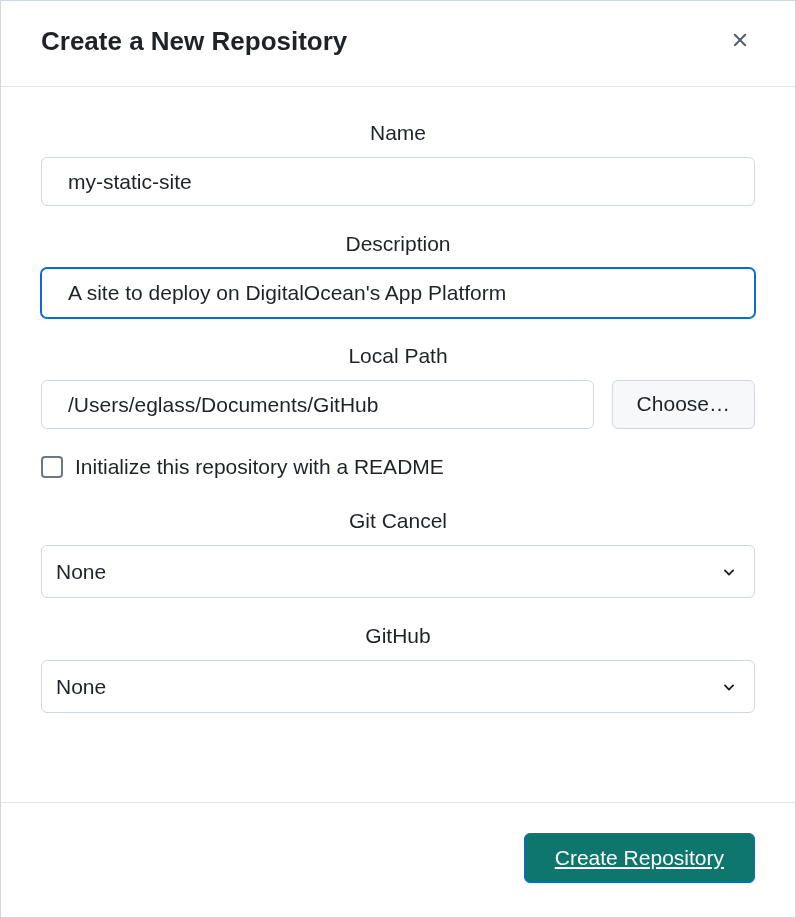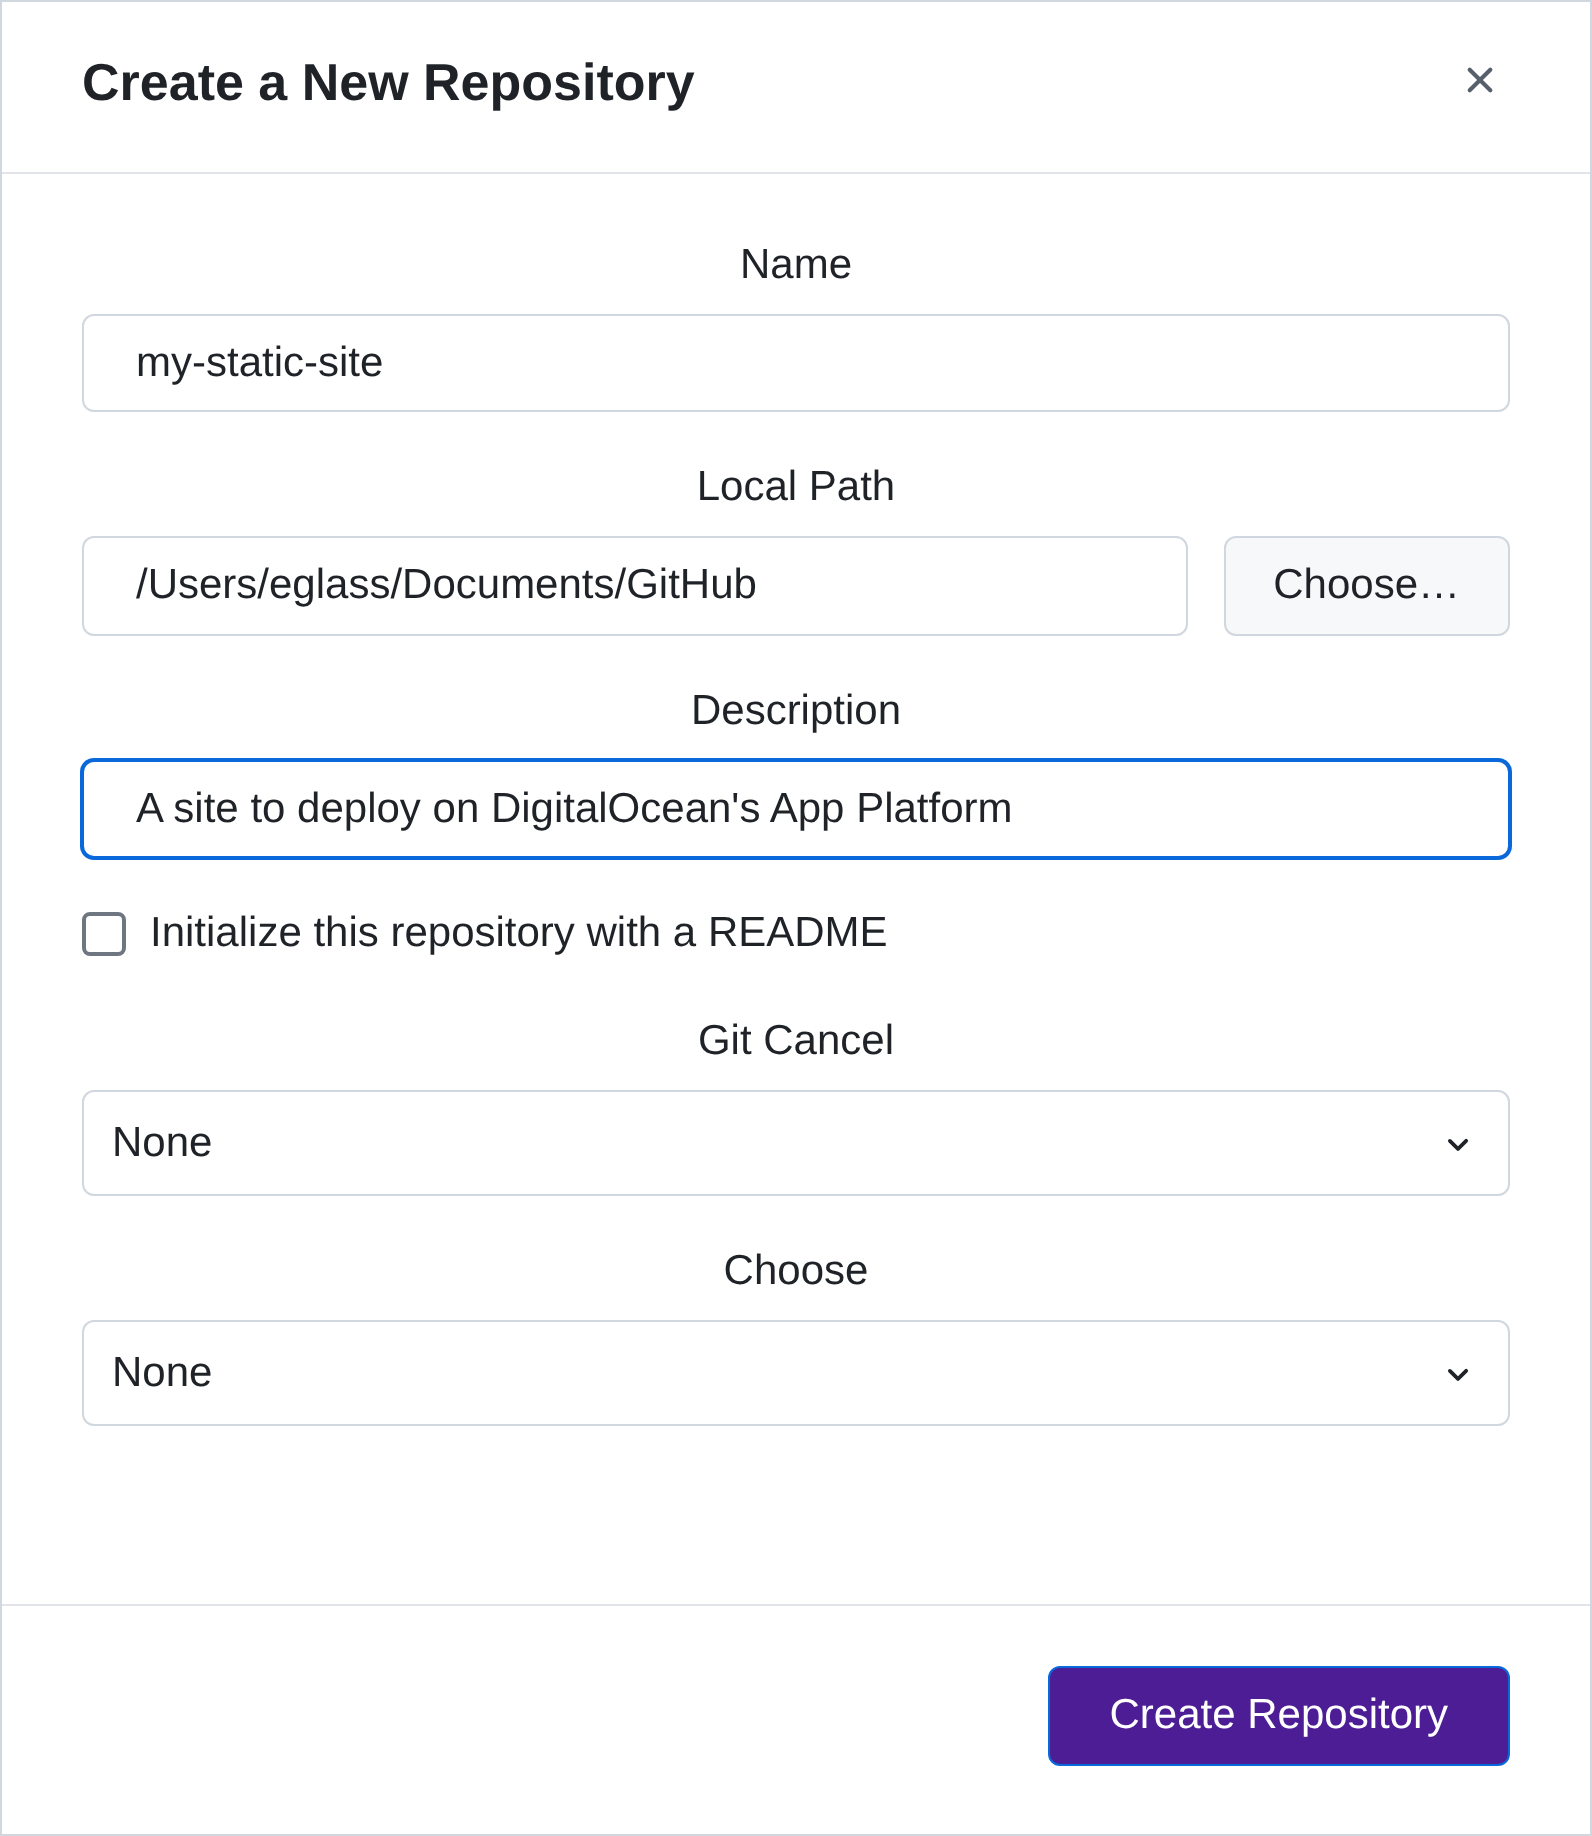--- a/index.html
+++ b/index.html
@@ -159,23 +159,24 @@
       font-weight: 500;
       min-width: 220px;
       text-align: center;
     }
     .btn-secondary {
       background: #ffffff;
       color: #1f2328;
       border: 1px solid #d0d7de;
     }
     .btn-primary {
-      background: #4c1d95;
+      background: #0f766e;
       color: #ffffff;
       border: 1px solid #0969da;
+      text-decoration: underline;
     }
   </style>
 </head>
 <body>
 
 <div class="dialog">
   <div class="dialog-header">
     <h1 class="dialog-title">Create a New Repository</h1>
     <button class="close-btn">
       <span>
@@ -187,30 +188,30 @@
   </div>
 
   <div class="dialog-body">
 
     <div class="form-group">
       <label class="form-label">Name</label>
       <input type="text" class="text-input" value="my-static-site" style="">
     </div>
 
     <div class="form-group">
+      <label class="form-label">Description</label>
+      <input type="text" class="text-input focused" value="A site to deploy on DigitalOcean's App Platform" style="">
+    </div>
+
+    <div class="form-group">
       <label class="form-label">Local Path</label>
       <div class="local-path-row">
         <input type="text" class="text-input" value="/Users/eglass/Documents/GitHub" style="">
         <button class="choose-btn">Choose…</button>
       </div>
-    </div>
-
-    <div class="form-group">
-      <label class="form-label">Description</label>
-      <input type="text" class="text-input focused" value="A site to deploy on DigitalOcean's App Platform" style="">
     </div>
 
     <div class="checkbox-row">
       <div class="checkbox"></div>
       <label class="checkbox-label">Initialize this repository with a README</label>
     </div>
 
     <div class="form-group">
       <label class="form-label">Git Cancel</label>
       <div class="select-wrapper">
@@ -219,21 +220,21 @@
         </select>
         <span class="select-chevron">
           <svg viewBox="0 0 16 16" fill="currentColor">
               <path d="M4.22 6.22a.75.75 0 0 1 1.06 0L8 8.94l2.72-2.72a.75.75 0 1 1 1.06 1.06l-3.25 3.25a.75.75 0 0 1-1.06 0L4.22 7.28a.75.75 0 0 1 0-1.06Z"></path>
             </svg>
         </span>
       </div>
     </div>
 
     <div class="form-group">
-      <label class="form-label">Choose</label>
+      <label class="form-label">GitHub</label>
       <div class="select-wrapper">
         <select class="select-input">
           <option>None</option>
         </select>
         <span class="select-chevron">
           <svg viewBox="0 0 16 16" fill="currentColor">
               <path d="M4.22 6.22a.75.75 0 0 1 1.06 0L8 8.94l2.72-2.72a.75.75 0 1 1 1.06 1.06l-3.25 3.25a.75.75 0 0 1-1.06 0L4.22 7.28a.75.75 0 0 1 0-1.06Z"></path>
             </svg>
         </span>
       </div>

